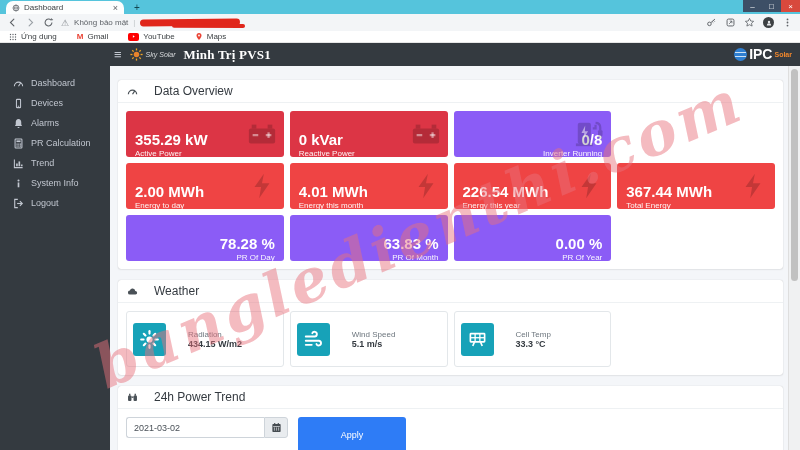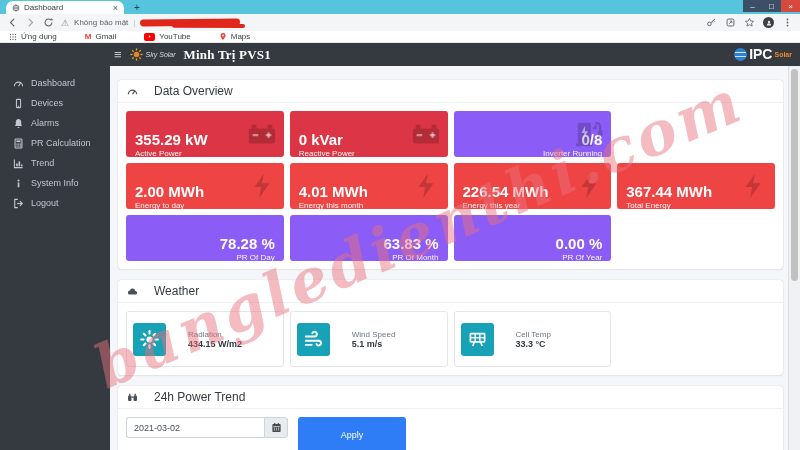--- a/index.html
+++ b/index.html
@@ -20,21 +20,21 @@
   .addressbar { position:absolute; top:14px; left:0; right:0; height:17px; background:#f3f5f7; display:flex; align-items:center; padding:0 7px; gap:7px; }
   .nav-ic { width:11px; height:11px; color:#5f6368; flex:0 0 auto; }
   .url-area { flex:1; display:flex; align-items:center; gap:5px; font-size:8px; color:#5f6368; }
   .warn-tri { font-size:9px; color:#80868b; }
   .url-divider { color:#c0c4c8; }
   .scribble { position:relative; height:7px; width:100px; background:#e0261b; border-radius:4px; transform:rotate(-0.6deg); }
   .scribble:after { content:""; position:absolute; left:32px; top:5px; width:73px; height:4px; background:#e0261b; border-radius:3px; transform:rotate(0.8deg); }
   .addr-right { display:flex; align-items:center; gap:8px; }
   .avatar-dot { width:11px; height:11px; border-radius:50%; background:#3c4043; display:flex; align-items:center; justify-content:center; }
 
-  .bookmarksbar { position:absolute; top:31px; left:0; right:0; height:12px; background:#ffffff; border-bottom:1px solid #e6e6e6; display:flex; align-items:center; gap:28px; padding:0 9px; font-size:8px; color:#3c4043; }
+  .bookmarksbar { position:absolute; top:31px; left:0; right:0; height:12px; background:#ffffff; border-bottom:1px solid #e6e6e6; display:flex; align-items:center; gap:20px; padding:0 9px; font-size:8px; color:#3c4043; }
   .bm { display:flex; align-items:center; gap:4px; }
   .gmail-m { color:#ea4335; font-weight:bold; font-size:8px; }
   .yt-badge { width:11px; height:8px; background:#ff0000; border-radius:2px; display:flex; align-items:center; justify-content:center; }
   .yt-badge svg { width:5px; height:5px; }
 
   
   .app { position:absolute; top:43px; left:0; right:0; bottom:0; background:#f4f6f9; }
   .topnav { position:absolute; top:0; left:0; right:0; height:23px; background:#343a40; display:flex; align-items:center; color:#fff; padding-left:114px; gap:8px; }
   .hamburger { color:#c2c7d0; font-size:13px; line-height:13px; }
   .brand { display:flex; align-items:center; gap:3px; font-size:7px; color:#d8dadc; font-style:italic; }

